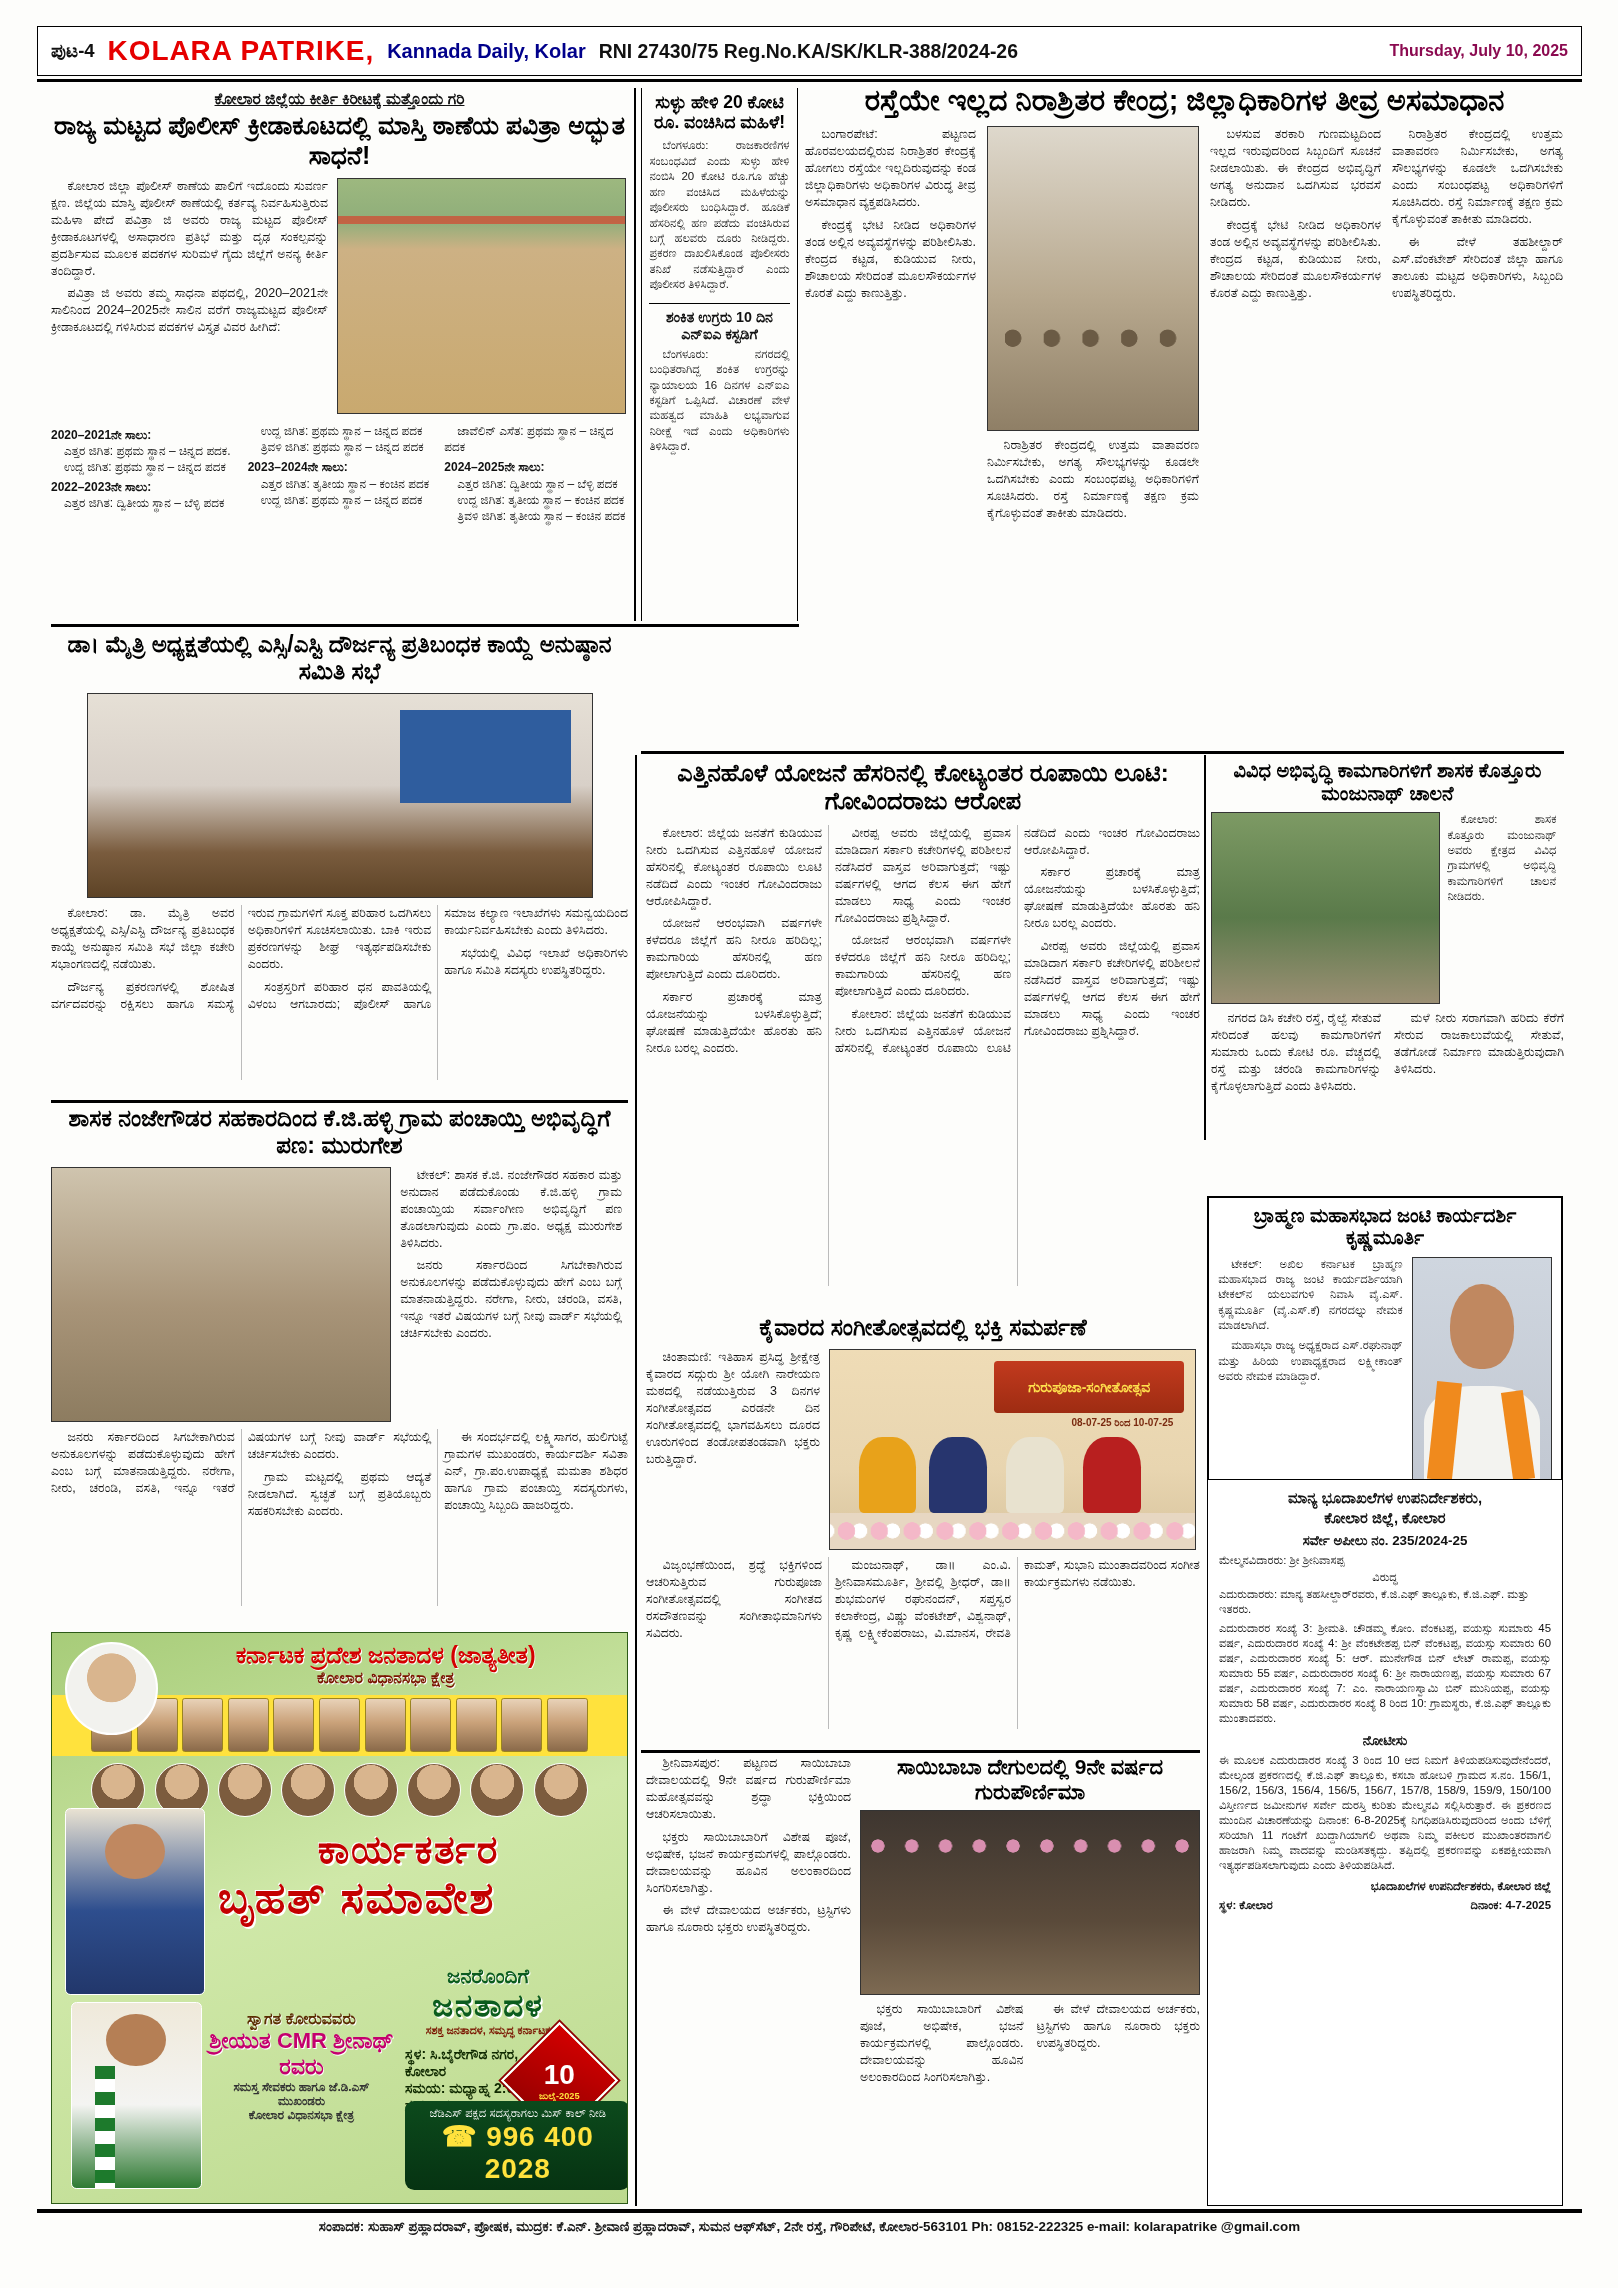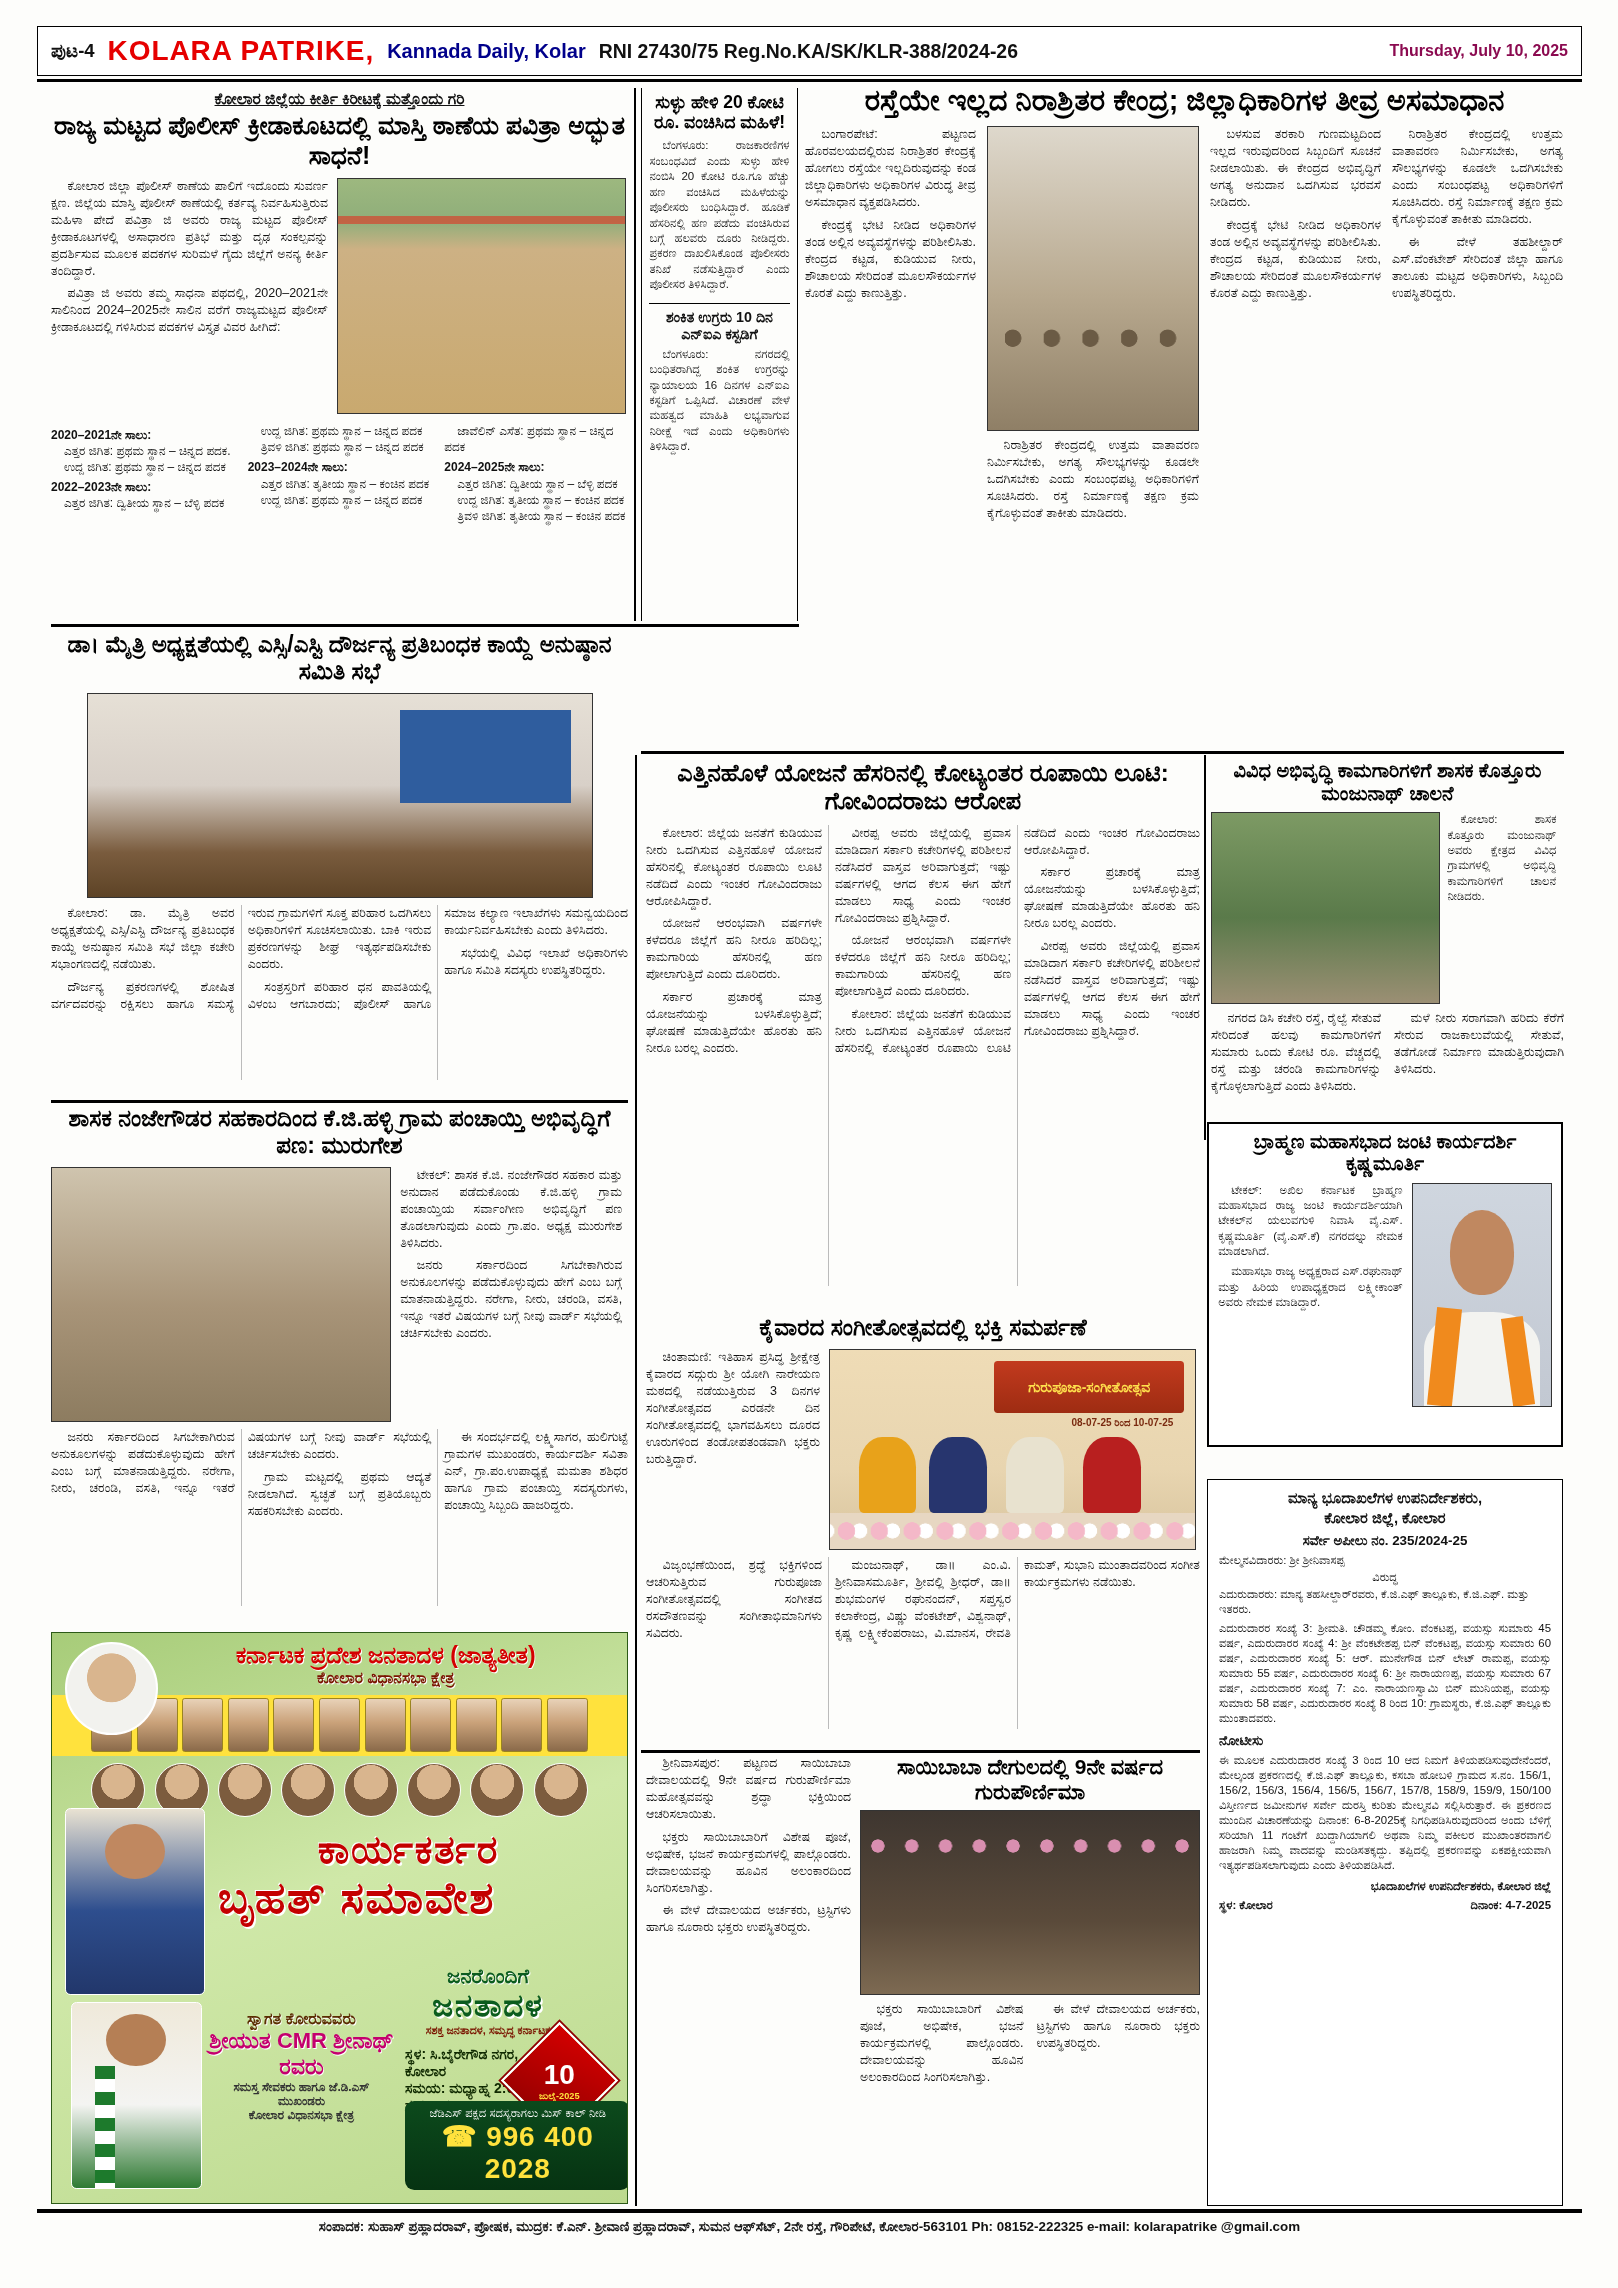--- a/index.html
+++ b/index.html
@@ -53,21 +53,21 @@
   .portrait .scarf{position:absolute;left:14%;bottom:0;width:18%;height:44%;background:#f08a1d;transform:rotate(6deg);}
   .portrait .scarf2{position:absolute;right:16%;bottom:0;width:16%;height:40%;background:#f08a1d;transform:rotate(-8deg);}
 
   
   .notice-box{border:1.8px solid #000;background:#fff;box-sizing:border-box;padding:9.2px 11px;font-size:11.4px;line-height:1.32;}
   .notice-title{font-weight:bold;text-align:center;font-size:14.8px;}
   .notice-case{font-weight:bold;text-align:center;font-size:13.4px;margin:3.7px 0;}
   .notice-line{margin:1.8px 0;}
   .notice-center{text-align:center;margin:1.8px 0;}
   .notice-body{text-align:justify;margin-top:3.7px;}
-  .notice-head2{font-weight:bold;font-size:13.4px;margin:5.5px 0 1.8px;}
+  .notice-head2{text-align:center;font-weight:bold;font-size:13.4px;margin:5.5px 0 1.8px;}
   .notice-sign{text-align:right;font-weight:bold;margin-top:5.5px;}
   .notice-foot{display:flex;justify-content:space-between;font-weight:bold;margin-top:3.7px;}
 
   
   .narrow-col{box-sizing:border-box;padding:0 7.4px;border-left:1.8px solid #000;border-right:1.8px solid #000;}
 
   
   .medals{column-count:3;column-gap:13px;font-size:12px;line-height:1.35;overflow:hidden;}
   .season-title{font-weight:bold;margin-top:3.7px;}
   .mitem{text-indent:13px;}
@@ -233,21 +233,21 @@
       <div class="body-sm" style="width:109px;height:192px;">
         <p>ಕೋಲಾರ: ಶಾಸಕ ಕೊತ್ತೂರು ಮಂಜುನಾಥ್ ಅವರು ಕ್ಷೇತ್ರದ ವಿವಿಧ ಗ್ರಾಮಗಳಲ್ಲಿ ಅಭಿವೃದ್ಧಿ ಕಾಮಗಾರಿಗಳಿಗೆ ಚಾಲನೆ ನೀಡಿದರು.</p>
       </div>
     </div>
     <div class="body-txt cols2" style="height:138px;margin-top:5.5px;">
       <p>ನಗರದ ಡಿಸಿ ಕಚೇರಿ ರಸ್ತೆ, ರೈಲ್ವೆ ಸೇತುವೆ ಸೇರಿದಂತೆ ಹಲವು ಕಾಮಗಾರಿಗಳಿಗೆ ಸುಮಾರು ಒಂದು ಕೋಟಿ ರೂ. ವೆಚ್ಚದಲ್ಲಿ ರಸ್ತೆ ಮತ್ತು ಚರಂಡಿ ಕಾಮಗಾರಿಗಳನ್ನು ಕೈಗೊಳ್ಳಲಾಗುತ್ತಿದೆ ಎಂದು ತಿಳಿಸಿದರು.</p>
       <p>ಮಳೆ ನೀರು ಸರಾಗವಾಗಿ ಹರಿದು ಕೆರೆಗೆ ಸೇರುವ ರಾಜಕಾಲುವೆಯಲ್ಲಿ ಸೇತುವೆ, ತಡೆಗೋಡೆ ನಿರ್ಮಾಣ ಮಾಡುತ್ತಿರುವುದಾಗಿ ತಿಳಿಸಿದರು.</p>
     </div>
   </div>
 
-  <div class="abs gbox" style="left:1207px;top:1122px;width:356px;height:325px;overflow:hidden;">
+  <div class="abs gbox" style="left:1207px;top:1196px;width:356px;height:325px;overflow:hidden;">
     <div class="headline" style="font-size:19.4px;">ಬ್ರಾಹ್ಮಣ ಮಹಾಸಭಾದ ಜಂಟಿ ಕಾರ್ಯದರ್ಶಿ ಕೃಷ್ಣಮೂರ್ತಿ</div>
     <div style="display:flex;gap:9.2px;margin-top:7.4px;">
       <div class="body-sm" style="flex:1;height:231px;">
         <p>ಟೇಕಲ್: ಅಖಿಲ ಕರ್ನಾಟಕ ಬ್ರಾಹ್ಮಣ ಮಹಾಸಭಾದ ರಾಜ್ಯ ಜಂಟಿ ಕಾರ್ಯದರ್ಶಿಯಾಗಿ ಟೇಕಲ್‌ನ ಯಲುವಗುಳಿ ನಿವಾಸಿ ವೈ.ಎಸ್. ಕೃಷ್ಣಮೂರ್ತಿ (ವೈ.ಎಸ್.ಕೆ) ನಗರದಲ್ನು ನೇಮಕ ಮಾಡಲಾಗಿದೆ.</p>
         <p>ಮಹಾಸಭಾ ರಾಜ್ಯ ಅಧ್ಯಕ್ಷರಾದ ಎಸ್.ರಘುನಾಥ್ ಮತ್ತು ಹಿರಿಯ ಉಪಾಧ್ಯಕ್ಷರಾದ ಲಕ್ಷ್ಮೀಕಾಂತ್ ಅವರು ನೇಮಕ ಮಾಡಿದ್ದಾರೆ.</p>
       </div>
       <div class="portrait" style="width:138px;height:222px;">
         <div class="face"></div>
         <div class="torso"></div>
         <div class="scarf"></div>

